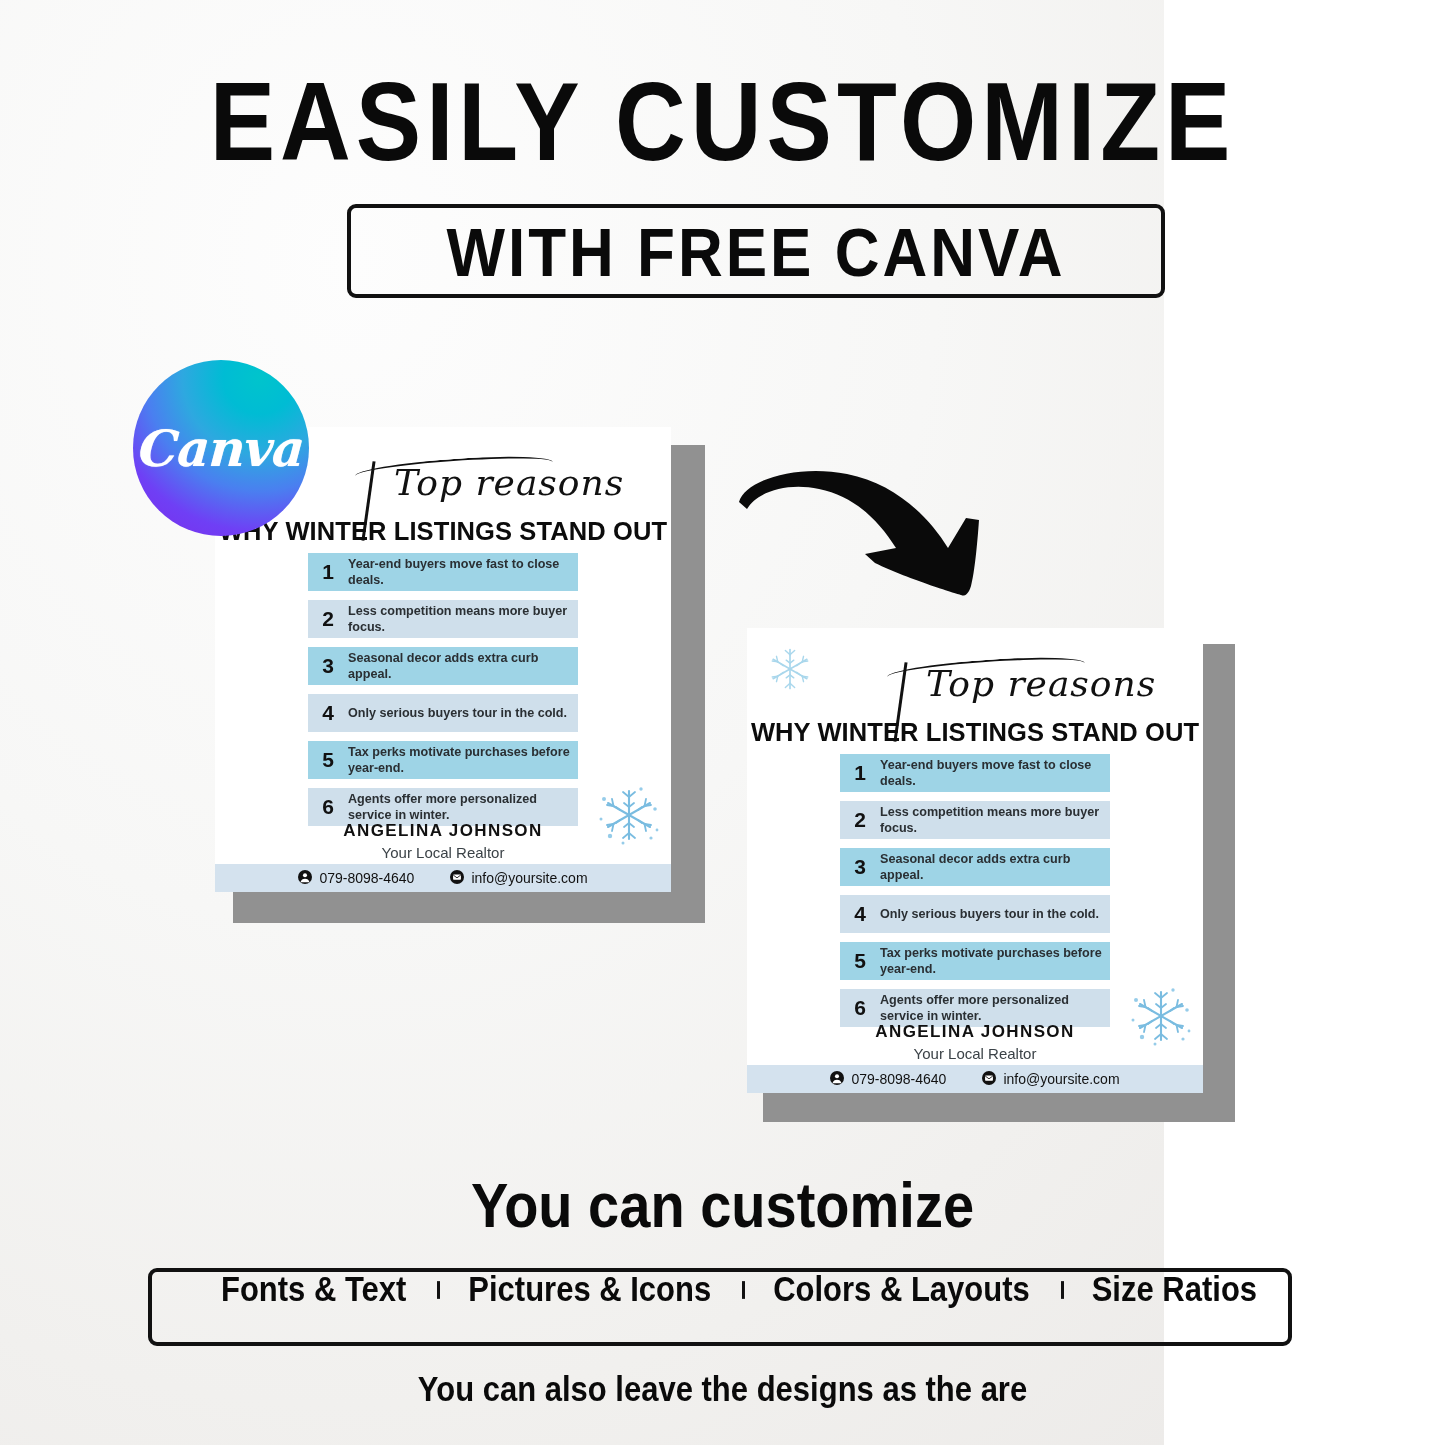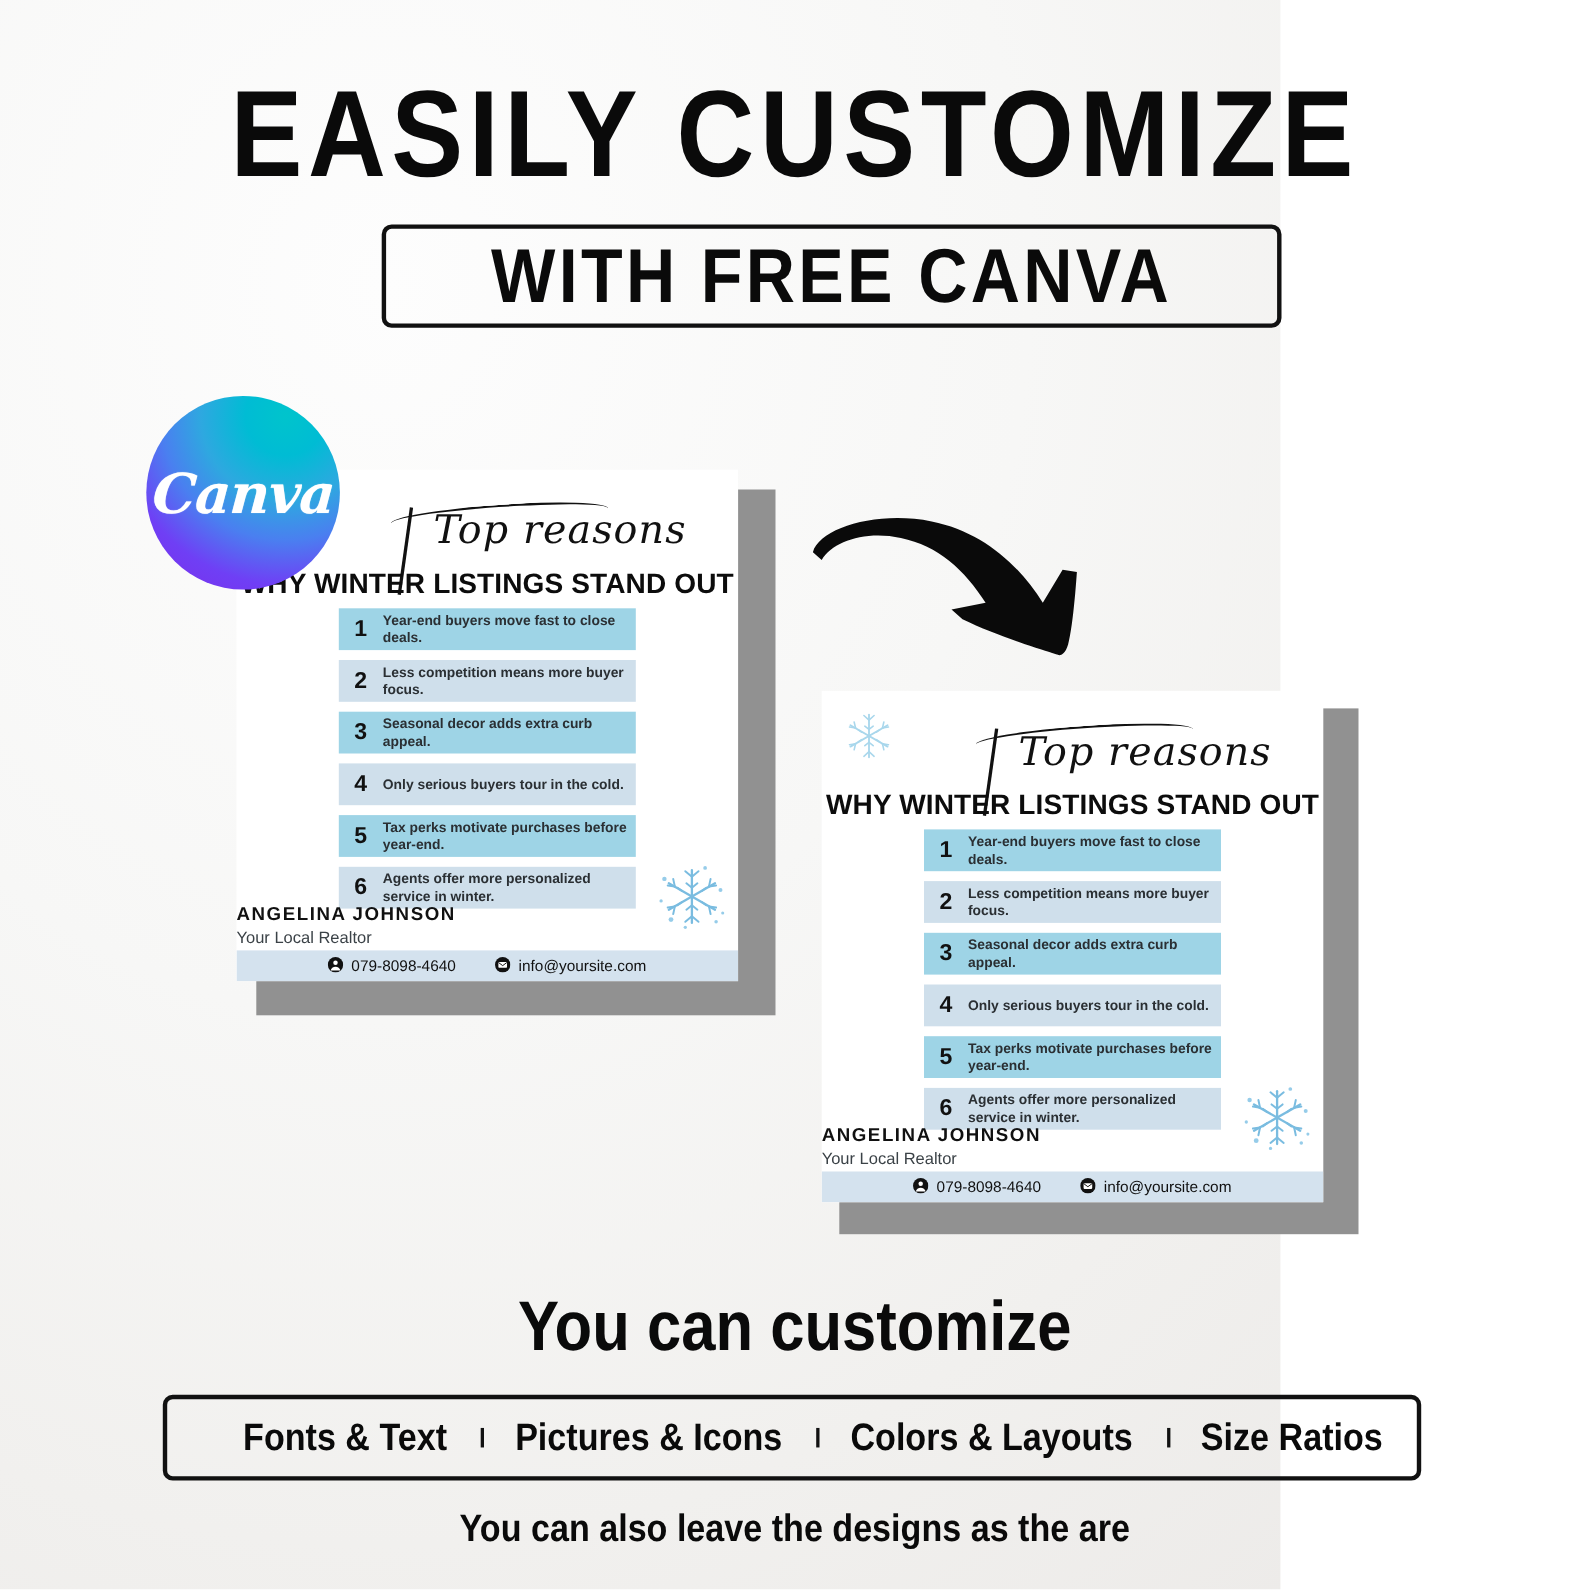--- a/index.html
+++ b/index.html
@@ -115,21 +115,21 @@
     font-weight:700; color:#111;
     text-align:center;
     flex:0 0 auto;
   }
   .row-text {
     color:#2a2f33;
     line-height:1.30;
     font-weight:bold;
   }
 
-  .signature { position:absolute; width:100%; }
+  .signature { position:absolute; width:100%; text-align:center; }
   .sig-name {
     font-weight:700; color:#111; letter-spacing:1.4px;
   }
   .sig-role { color:#3b4247; }
 
   .footerbar {
     position:absolute; left:0; width:100%;
     background:#d4e2ee;
     display:flex; align-items:center; justify-content:center;
   }
@@ -150,21 +150,21 @@
     color:#0a0a0a;
     transform:scaleY(1.14);
     transform-origin:top center;
     letter-spacing:0px;
   }
   .opts-box {
     position:absolute; left:148px; top:1268px;
     width:1144px; height:78px;
     border:4px solid #111;
     border-radius:9px;
-    display:flex; align-items:center;padding-left:38px;
+    display:flex; align-items:flex-start;padding-left:38px;
   }
   .opt {
     flex:1 1 auto;
     display:flex; align-items:center; justify-content:center;
     position:relative;
     font-weight:700;
     font-size:31px;
     color:#0a0a0a;
     transform:scaleY(1.12);
     white-space:nowrap;

